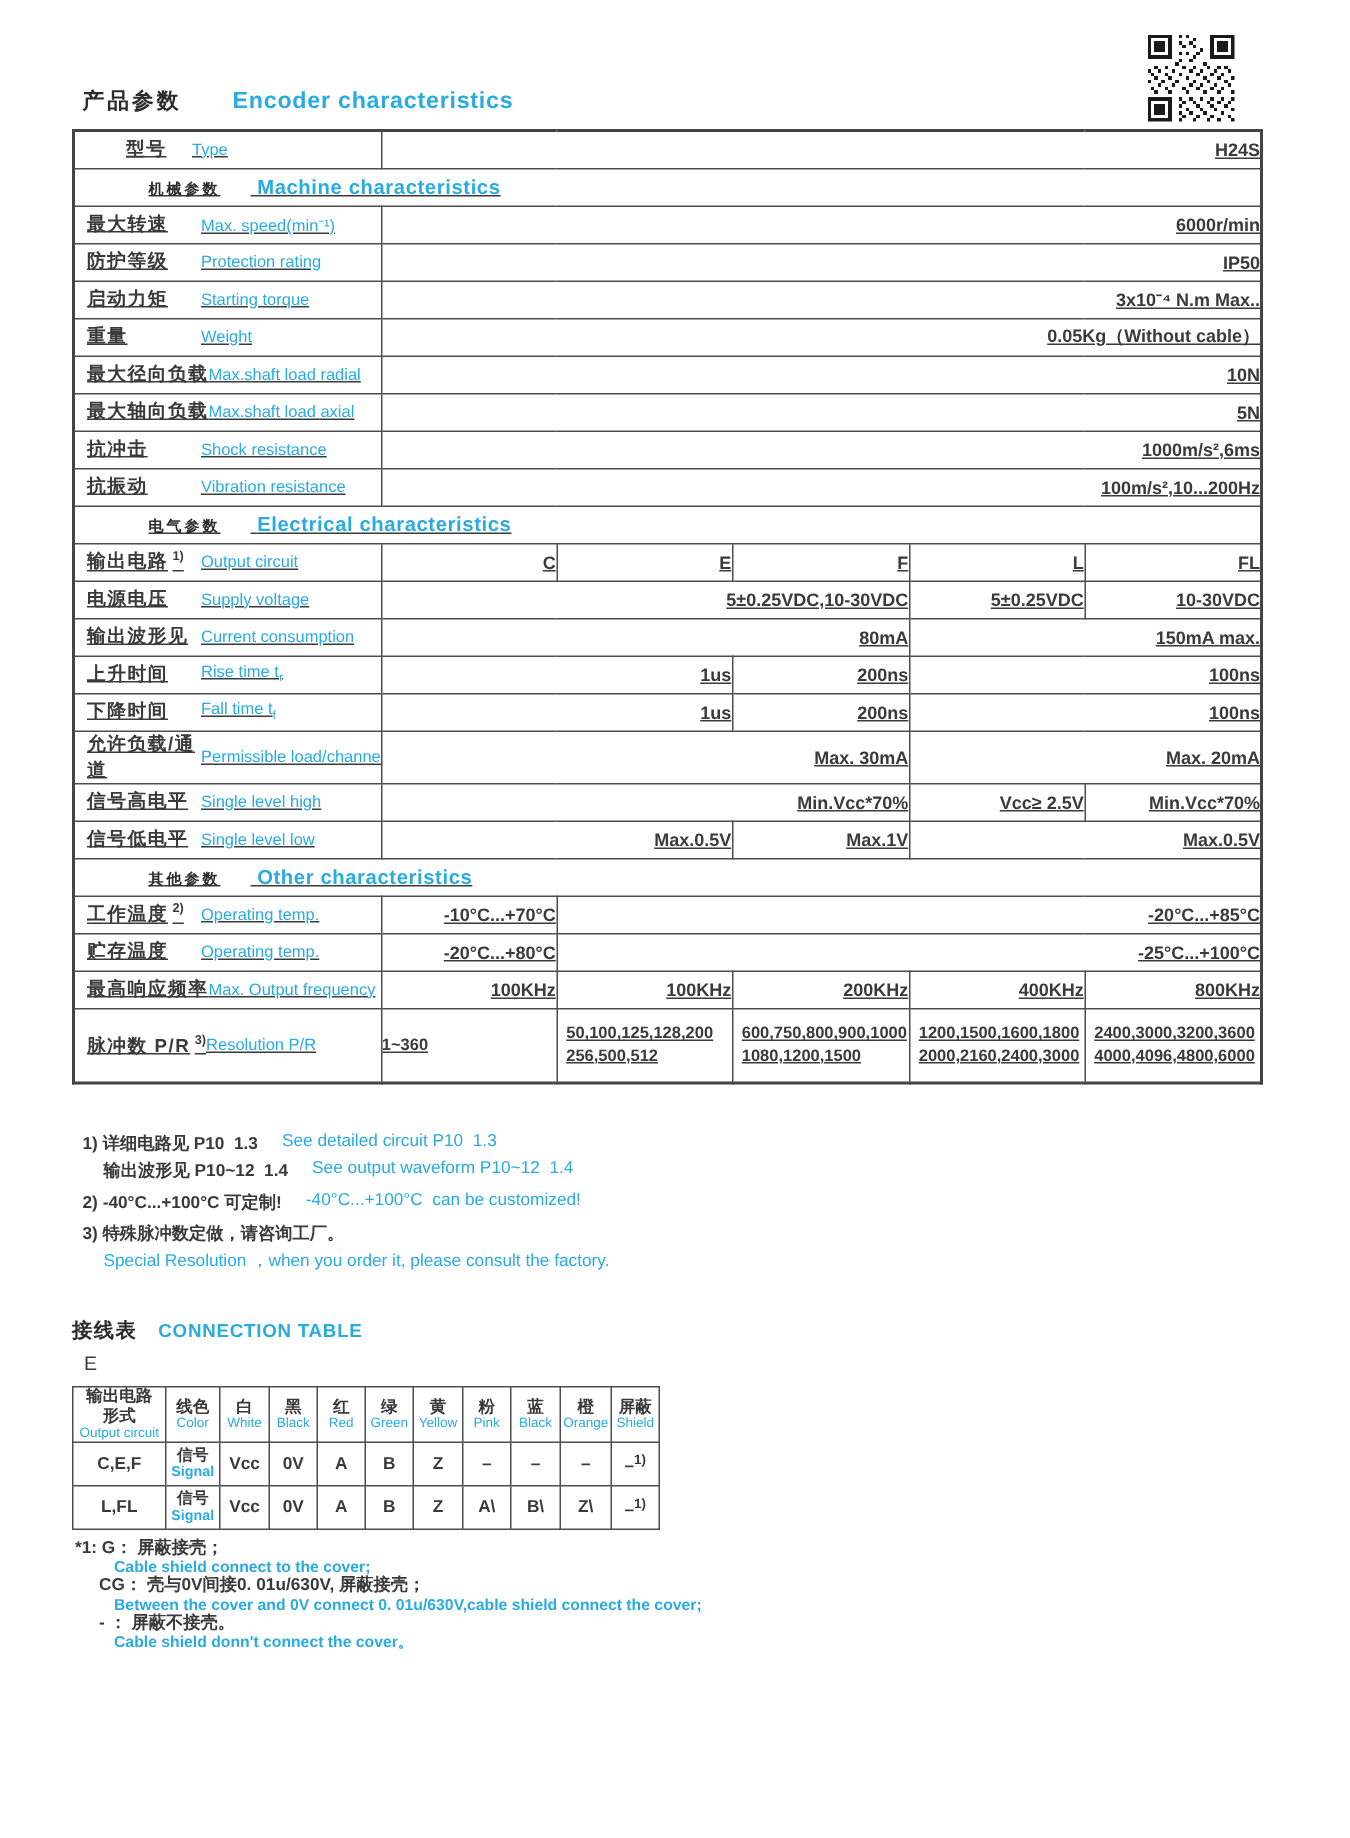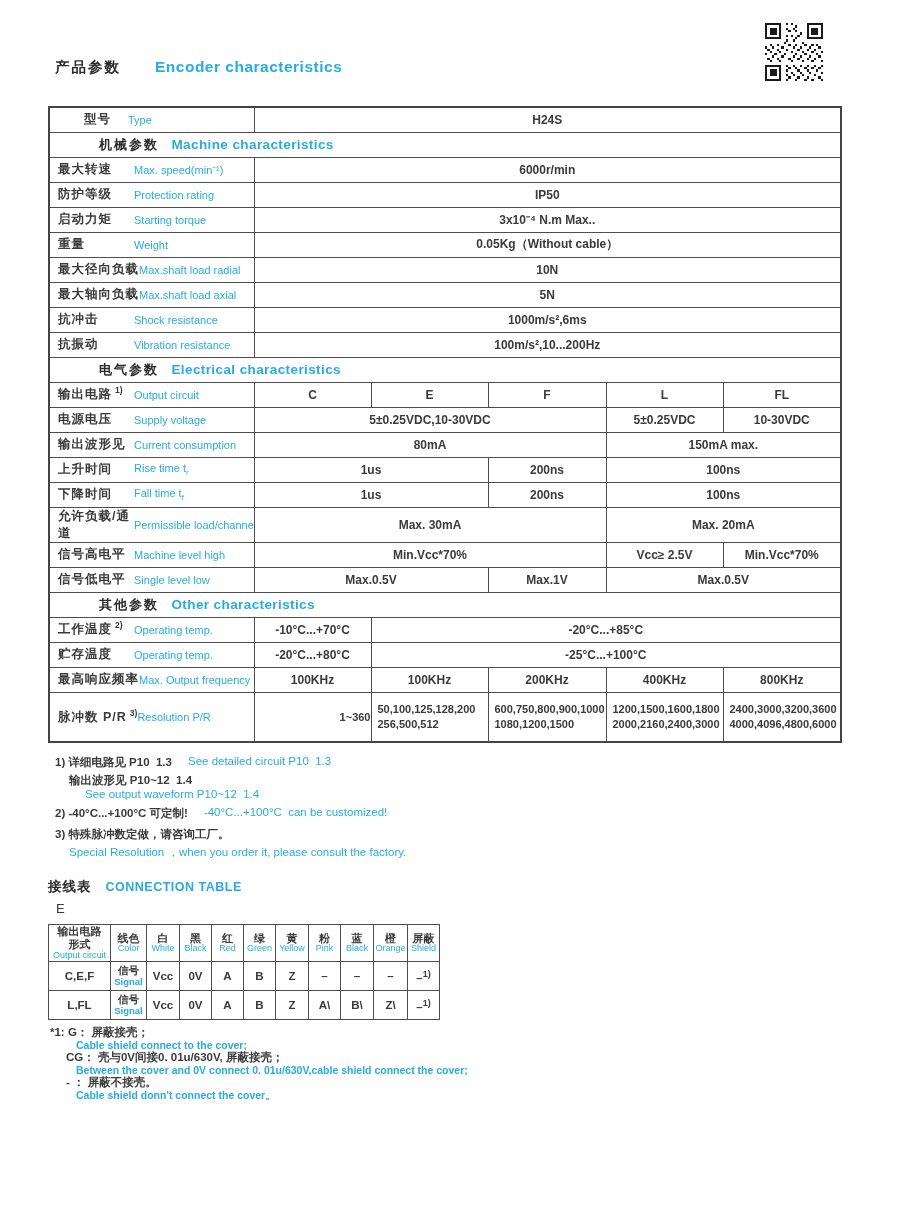--- a/index.html
+++ b/index.html
@@ -7,45 +7,45 @@
     font-family: "Liberation Sans", sans-serif; color: #3a3a3a; }
   .abs { position: absolute; }
 
   
   .page-title { left: 55px; top: 58px; display: flex; align-items: baseline; gap: 34px; }
   .page-title .t-zh { font-size: 14.5px; font-weight: 700; color: #2b2b2b; letter-spacing: 2px; }
   .page-title .t-en { font-size: 15.5px; font-weight: 700; color: #29abe2; letter-spacing: .5px; text-align: right; }
   .qr { left: 765px; top: 23px; width: 58px; height: 58px; }
 
   
-  .spec-wrap { left: 48px; top: 106px; }
+  .spec-wrap { left: 48px; top: 86px; text-decoration: underline; }
   table.spec { border-collapse: collapse; table-layout: fixed; width: 792px; border: 2px solid #444; }
   table.spec td { border: 1px solid #4d4d4d; height: 25px; overflow: hidden; }
   .lblwrap { display: flex; align-items: center; padding-left: 8px; }
   .zh { font-size: 12.5px; font-weight: 600; color: #3a3a3a; min-width: 76px; letter-spacing: 1px; }
   .zh sup { font-size: 8.5px; font-weight: 700; margin-left: 3px; letter-spacing: 0; }
   .en { font-size: 11px; color: #29abe2; white-space: nowrap; }
   .en sub { font-size: 8px; }
-  td.val { text-align: center; font-size: 12px; font-weight: 600; color: #3a3a3a; }
+  td.val { text-align: right; font-size: 12px; font-weight: 600; color: #3a3a3a; }
   tr.typerow .lblwrap { padding-left: 34px; }
   tr.typerow .zh { min-width: 44px; }
   td.sechdr { padding-left: 49px; }
-  td.sechdr .s-zh { font-size: 13px; font-weight: 700; color: #2b2b2b; letter-spacing: 2px; margin-right: 8px; }
+  td.sechdr .s-zh { font-size: 10px; font-weight: 700; color: #2b2b2b; letter-spacing: 2px; margin-right: 20px; }
   td.sechdr .s-en { font-size: 13.5px; font-weight: 700; color: #29abe2; letter-spacing: .4px; }
   tr.resrow td { height: 50px; }
   tr.resrow td.val { text-align: left; font-size: 11px; line-height: 1.3; white-space: pre-line; padding-left: 6px; font-weight: 600; }
-  tr.resrow td.val.center { text-align: right; padding-left: 0; margin-left: 45px; }
+  tr.resrow td.val.center { text-align: left; padding-left: 0; margin-left: 45px; }
 
   
   .notes { left: 55px; top: 755px; font-size: 11.5px; }
   .note-line { display: flex; margin-bottom: 3px; }
   .note-line span { white-space: pre-wrap; }
   .n-zh { color: #3a3a3a; font-weight: 600; }
   .n-en { color: #29abe2; font-weight: 400; margin-left: 16px; }
-  .ind { margin-left: 14px; flex-direction: column; }
+  .ind { margin-left: 14px; }
   .mt { margin-top: 6px; }
 
   
   .conn-title { left: 48px; top: 878px; display: flex; align-items: baseline; gap: 14px; }
   .conn-title .c-zh { font-size: 13.5px; font-weight: 700; color: #2b2b2b; letter-spacing: 1px; }
   .conn-title .c-en { font-size: 12.5px; font-weight: 700; color: #29abe2; letter-spacing: .5px; }
   .e-label { left: 56px; top: 901px; font-size: 13px; color: #3a3a3a; }
   .conn-wrap { left: 48px; top: 924px; }
   table.conn { border-collapse: collapse; table-layout: fixed; }
   table.conn td { border: 1px solid #4d4d4d; text-align: center; vertical-align: middle; overflow: hidden; }
@@ -250,21 +250,21 @@
       <span class="en">Permissible load/channel</span>
     </div>
           </td>
     <td class="val" colspan="3">Max. 30mA</td>
     <td class="val" colspan="2">Max. 20mA</td>
   </tr>
   <tr>
     <td>
             <div class="lblwrap">
       <span class="zh">信号高电平</span>
-      <span class="en">Machine level high</span>
+      <span class="en">Single level high</span>
     </div>
           </td>
     <td class="val" colspan="3">Min.Vcc*70%</td>
     <td class="val">Vcc≥ 2.5V</td>
     <td class="val">Min.Vcc*70%</td>
   </tr>
   <tr>
     <td>
             <div class="lblwrap">
       <span class="zh">信号低电平</span>

